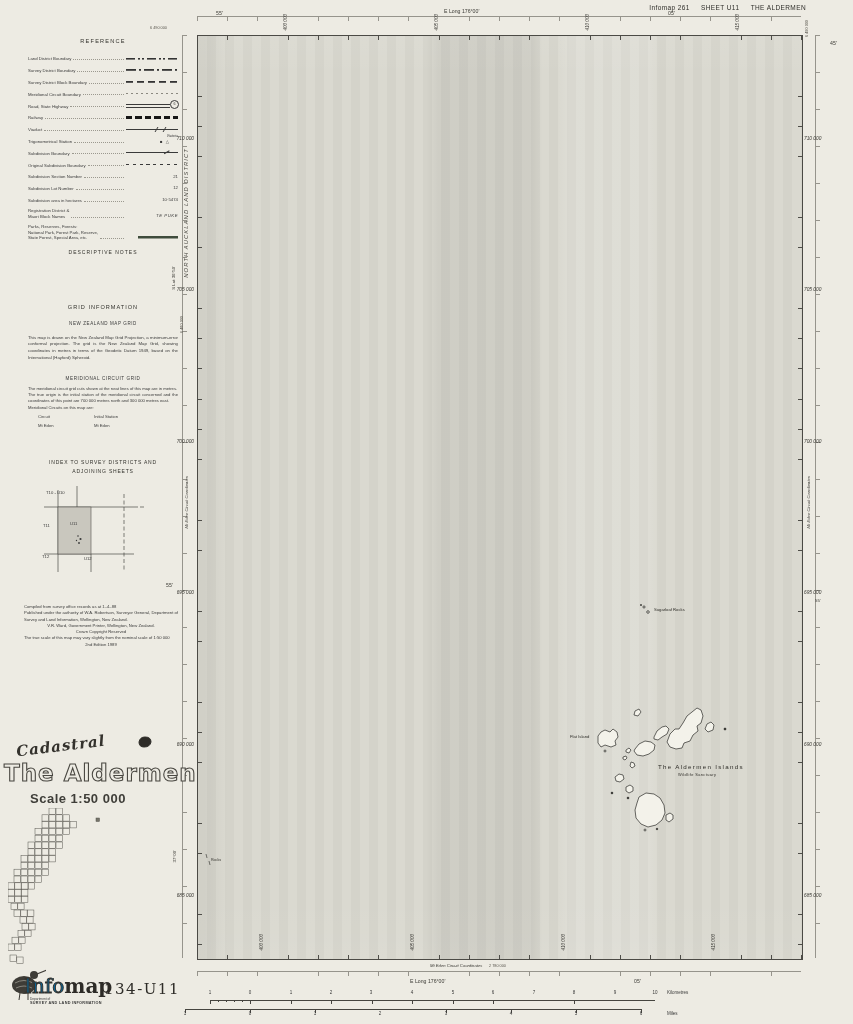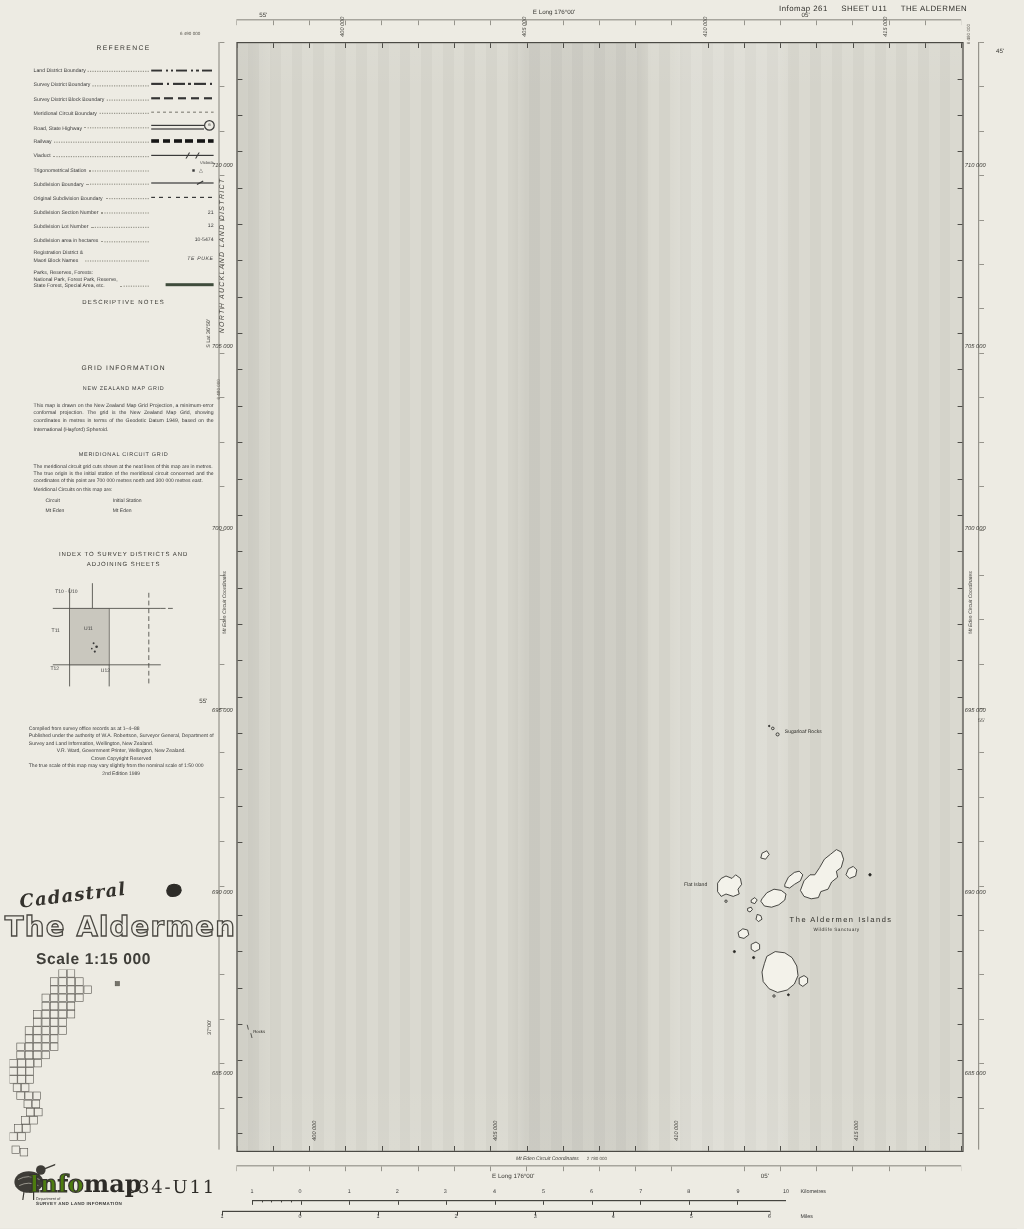--- a/index.html
+++ b/index.html
@@ -121,21 +121,21 @@
   .sb-unit{position:absolute;left:487px;white-space:nowrap}
   .sb-line-km{position:absolute;left:30px;top:12px;width:445px;height:3px;border-top:1px solid #45443f;
     background:repeating-linear-gradient(90deg,#45443f 0 .8px,transparent .8px 40.45px)}
   .sb-line-km-sub{position:absolute;left:30px;top:12px;width:41px;height:2px;
     background:repeating-linear-gradient(90deg,#45443f 0 .7px,transparent .7px 8.1px)}
   .sb-line-mi{position:absolute;left:5px;top:21px;width:457px;height:3px;border-top:1px solid #45443f;
     background:repeating-linear-gradient(90deg,#45443f 0 .8px,transparent .8px 65.2px)}
 
   
   .logo-text{position:absolute;left:24px;top:974px;font-family:"DejaVu Serif",serif;font-size:20px;white-space:nowrap}
-  .logo-a{font-weight:bold;color:#4d7c0f;-webkit-text-stroke:1px #35332e}
+  .logo-a{font-weight:normal;color:#0369a1;-webkit-text-stroke:1px #35332e}
   .logo-b{font-weight:900;color:#2d2b27}
   .dept{position:absolute;left:30px;top:997px;line-height:1.3;white-space:nowrap}
   .dept .d1{font-size:3.2px;display:block}
   .dept .d2{font-size:3.8px;font-weight:bold;letter-spacing:.3px;display:block}
   .sheet-code{position:absolute;left:104px;top:980px;font-family:"DejaVu Serif",serif;
     font-size:15px;letter-spacing:1.5px;color:#2e2c28}
   svg{display:block}
 </style>
 </head>
 <body>
@@ -443,21 +443,21 @@
   <p class="n-copyright">Crown Copyright Reserved</p>
   <p class="n-scale">The true scale of this map may vary slightly from the nominal scale of 1:50 000</p>
   <p class="n-edition">2nd Edition 1989</p>
 </div>
 
 <svg width="18" height="14" viewBox="0 0 18 14" style="position:absolute;left:136px;top:735px">
   <path d="M3,7 Q4,2 9,2 Q15,2 15,7 Q14,12 8,12 Q3,12 3,7 Z M6,6 l3,2" fill="#2e2c28" stroke="#2e2c28"></path>
 </svg>
 <div class="t-cadastral">Cadastral</div>
 <div class="t-title">The Aldermen</div>
-<div class="t-scale">Scale 1:15 000</div>
+<div class="t-scale">Scale 1:50 000</div>
 
 <svg width="100" height="162" viewBox="0 0 100 162" style="position:absolute;left:8px;top:808px" fill="none" stroke="#56544e" stroke-width="0.5">
   <g>
     <rect x="41" y="0" width="6.3" height="6.3"></rect>
       <rect x="48" y="0" width="6.3" height="6.3"></rect>
     <rect x="34" y="6.8" width="6.3" height="6.3"></rect>
       <rect x="41" y="6.8" width="6.3" height="6.3"></rect>
       <rect x="48" y="6.8" width="6.3" height="6.3"></rect>
       <rect x="55" y="6.8" width="6.3" height="6.3"></rect>
     <rect x="34" y="13.6" width="6.3" height="6.3"></rect>

